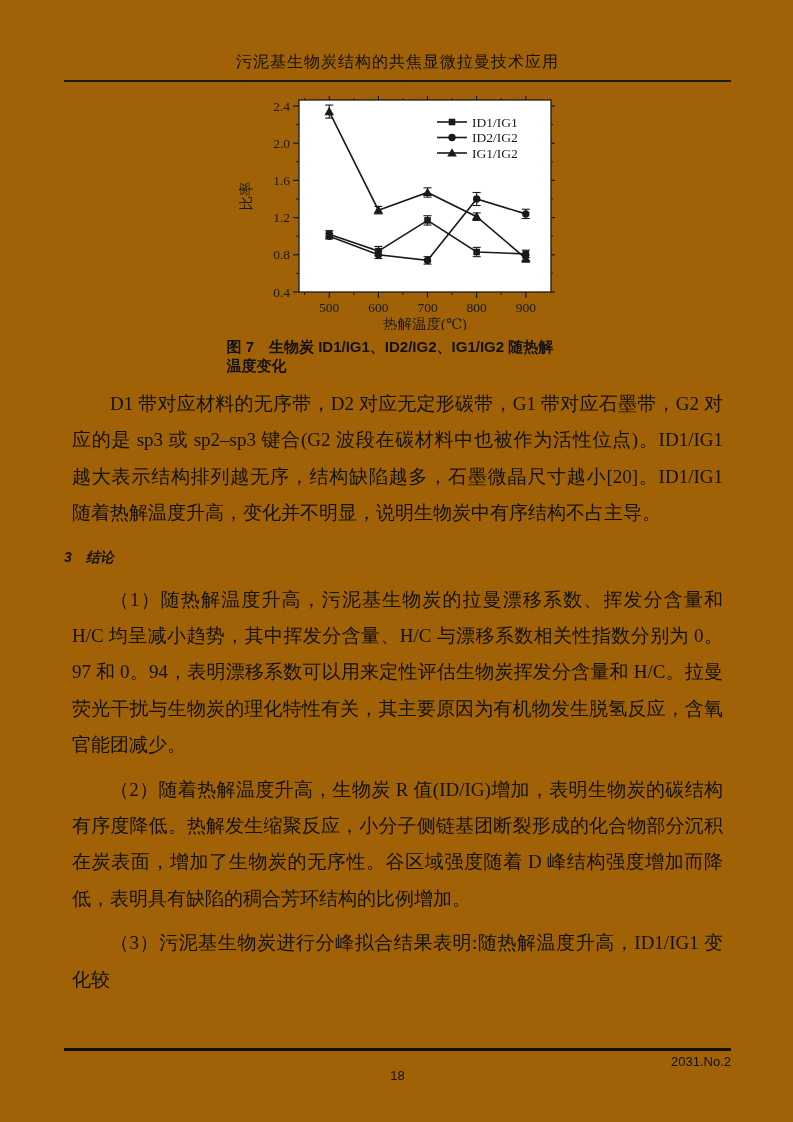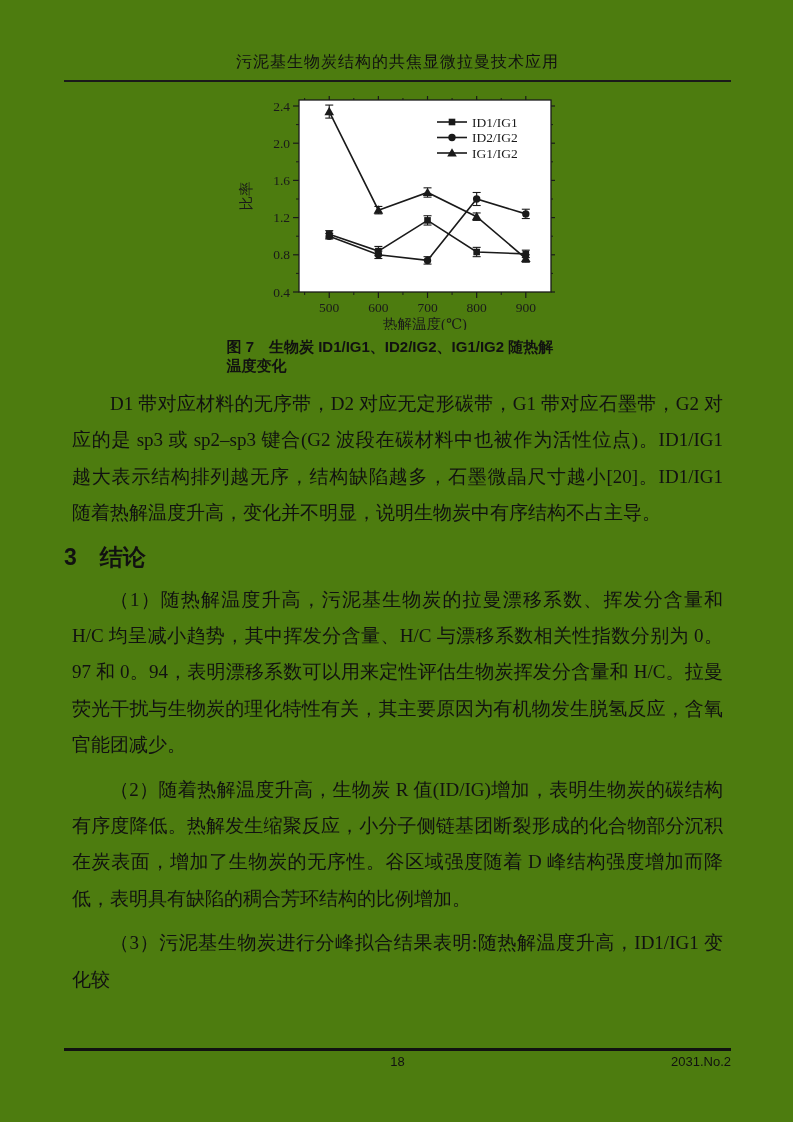--- a/index.html
+++ b/index.html
@@ -1,19 +1,19 @@
 <!DOCTYPE html>
 <html><head>
 <meta charset="utf-8">
 <style>
   html,body{margin:0;padding:0;background:#888;}
   .page{
     position:relative;
     width:793px;height:1122px;
-    background:#4d7c0f;
+    background:#a16207;
     margin:0 auto;
     font-family:"Liberation Serif","DejaVu Serif",serif;
     color:#111;
     overflow:hidden;
   }
   .running-head{
     margin:0 62px 0 64px;
     padding-top:52px;
   }
   .running-head .title{
@@ -48,36 +48,37 @@
     font-size:19px;
     line-height:36.4px;
     text-align:justify;
     text-justify:inter-ideograph;
   }
   .body-text p.indent{text-indent:2em;}
   .section-heading{
     margin:6px 62px 4px 64px;
     font-family:"Liberation Sans","DejaVu Sans",sans-serif;
     font-weight:bold;
-    font-size:23px;
+    font-size:14px;
     line-height:34px;
     color:#111;
+    font-style:italic;
   }
   .page-footer{
     position:absolute;
     left:64px;right:62px;top:1048px;
     border-top:3px solid #111;
     font-family:"Liberation Sans","DejaVu Sans",sans-serif;
     font-size:13px;
     color:#111;
   }
   .page-footer .page-num{
     display:block;
     text-align:center;
-    padding-top:3px;
+    padding-top:17px;
   }
   .page-footer .issue{
     position:absolute;
     right:0;top:3px;
   }
 </style>
 </head>
 <body>
 
 <div class="page">

